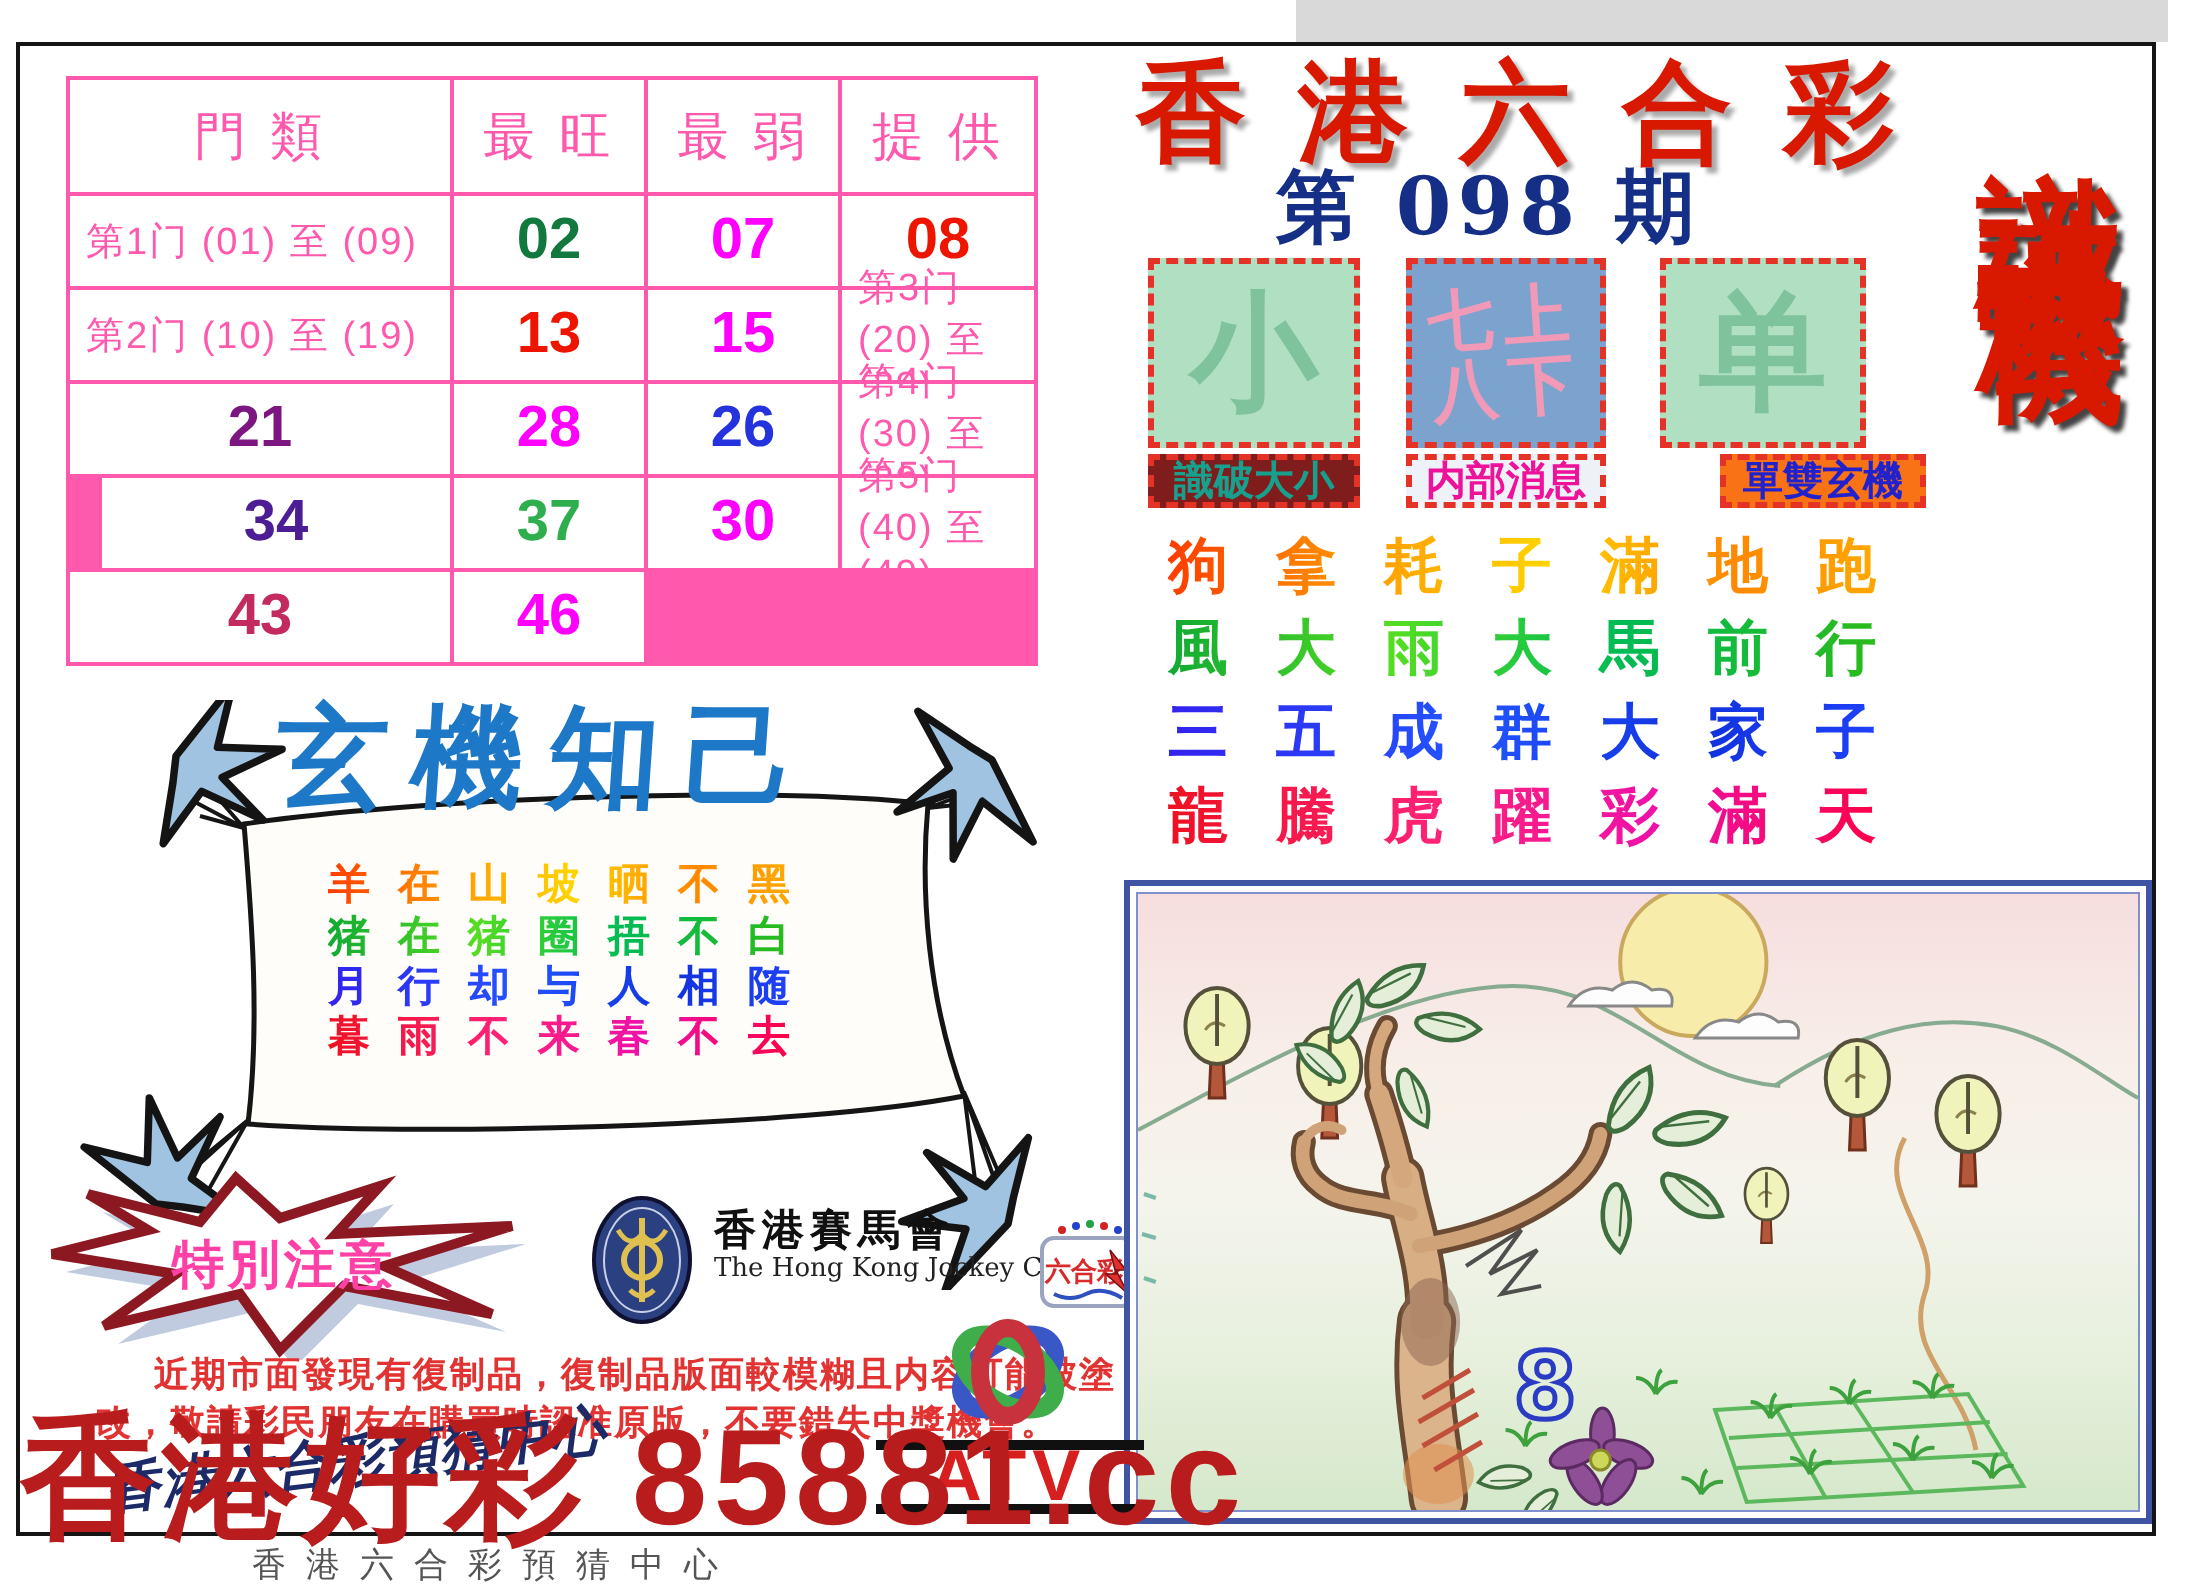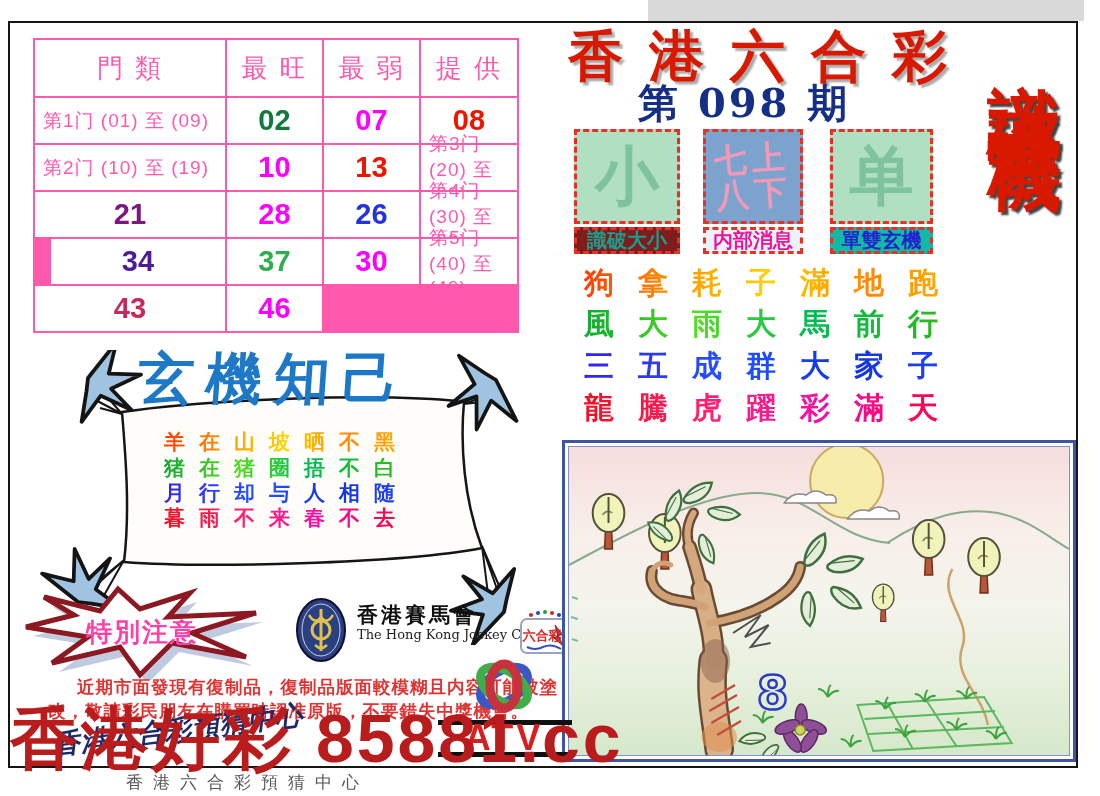--- a/index.html
+++ b/index.html
@@ -33,21 +33,21 @@
   .bx1{left:574px;top:129px;width:106px;height:95px;background:#b0dfc2;}
   .bx2{left:703px;top:129px;width:100px;height:95px;background:#7ca3ce;}
   .bx3{left:830px;top:129px;width:103px;height:95px;background:#b0dfc2;}
   .bx-char{font-size:64px;font-weight:bold;}
   .bx2-lines{display:flex;flex-direction:column;line-height:1.05;font-size:33px;font-weight:bold;
              letter-spacing:5px;transform:rotate(-4deg);text-align:center;}
   .lb{border:3px dashed #e43326;box-sizing:border-box;display:flex;align-items:center;justify-content:center;
       font-size:20px;font-weight:bold;}
   .lb1{left:574px;top:227px;width:106px;height:27px;background:#7f1d1d;}
   .lb2{left:703px;top:227px;width:100px;height:27px;background:#eef2f8;}
-  .lb3{left:830px;top:227px;width:103px;height:27px;background:#14b8a6;}
+  .lb3{left:860px;top:227px;width:103px;height:27px;background:#f97316;}
 
   
   .poem{left:584px;white-space:nowrap;font-size:30px;font-weight:bold;letter-spacing:24px;}
   .p1{top:263px}.p2{top:304px}.p3{top:346px}.p4{top:388px}
 
   
   .grad{-webkit-background-clip:text;background-clip:text;-webkit-text-fill-color:transparent;}
   .g-orange{background-image:linear-gradient(90deg,#ff3c00,#ff9900 25%,#ffd400 50%,#ff8800 75%,#ffb300);}
   .g-green{background-image:linear-gradient(90deg,#11aa33,#55dd22 30%,#00bb55 60%,#33bb11);}
   .g-blue{background-image:linear-gradient(90deg,#3322ee,#2255ff 40%,#1133dd 70%,#2244ff);}
@@ -92,22 +92,22 @@
   <div class="pt-cell pt-h">最旺</div>
   <div class="pt-cell pt-h">最弱</div>
   <div class="pt-cell pt-h">提供</div>
 
   <div class="pt-cell pt-label">第1门 (01) 至 (09)</div>
   <div class="pt-cell pt-num" style="color: rgb(17, 121, 62);">02</div>
   <div class="pt-cell pt-num" style="color: rgb(255, 0, 255);">07</div>
   <div class="pt-cell pt-num" style="color: rgb(238, 21, 0);">08</div>
 
   <div class="pt-cell pt-label">第2门 (10) 至 (19)</div>
-  <div class="pt-cell pt-num" style="color: rgb(255, 0, 255);">10</div>
   <div class="pt-cell pt-num" style="color: rgb(238, 21, 0);">13</div>
+  <div class="pt-cell pt-num" style="color: rgb(255, 0, 255);">15</div>
 
   <div class="pt-cell pt-label">第3门 (20) 至 (29)</div>
   <div class="pt-cell pt-num" style="color: rgb(124, 22, 128);">21</div>
   <div class="pt-cell pt-num" style="color: rgb(255, 0, 255);">28</div>
   <div class="pt-cell pt-num" style="color: rgb(36, 51, 221);">26</div>
 
   <div class="pt-cell pt-label">第4门 (30) 至 (39)</div>
   <div class="pt-cell pt-num" style="color: #4c1d95; margin-left: 16px;">34</div>
   <div class="pt-cell pt-num" style="color: rgb(47, 174, 78);">37</div>
   <div class="pt-cell pt-num" style="color: rgb(255, 0, 255);">30</div>

